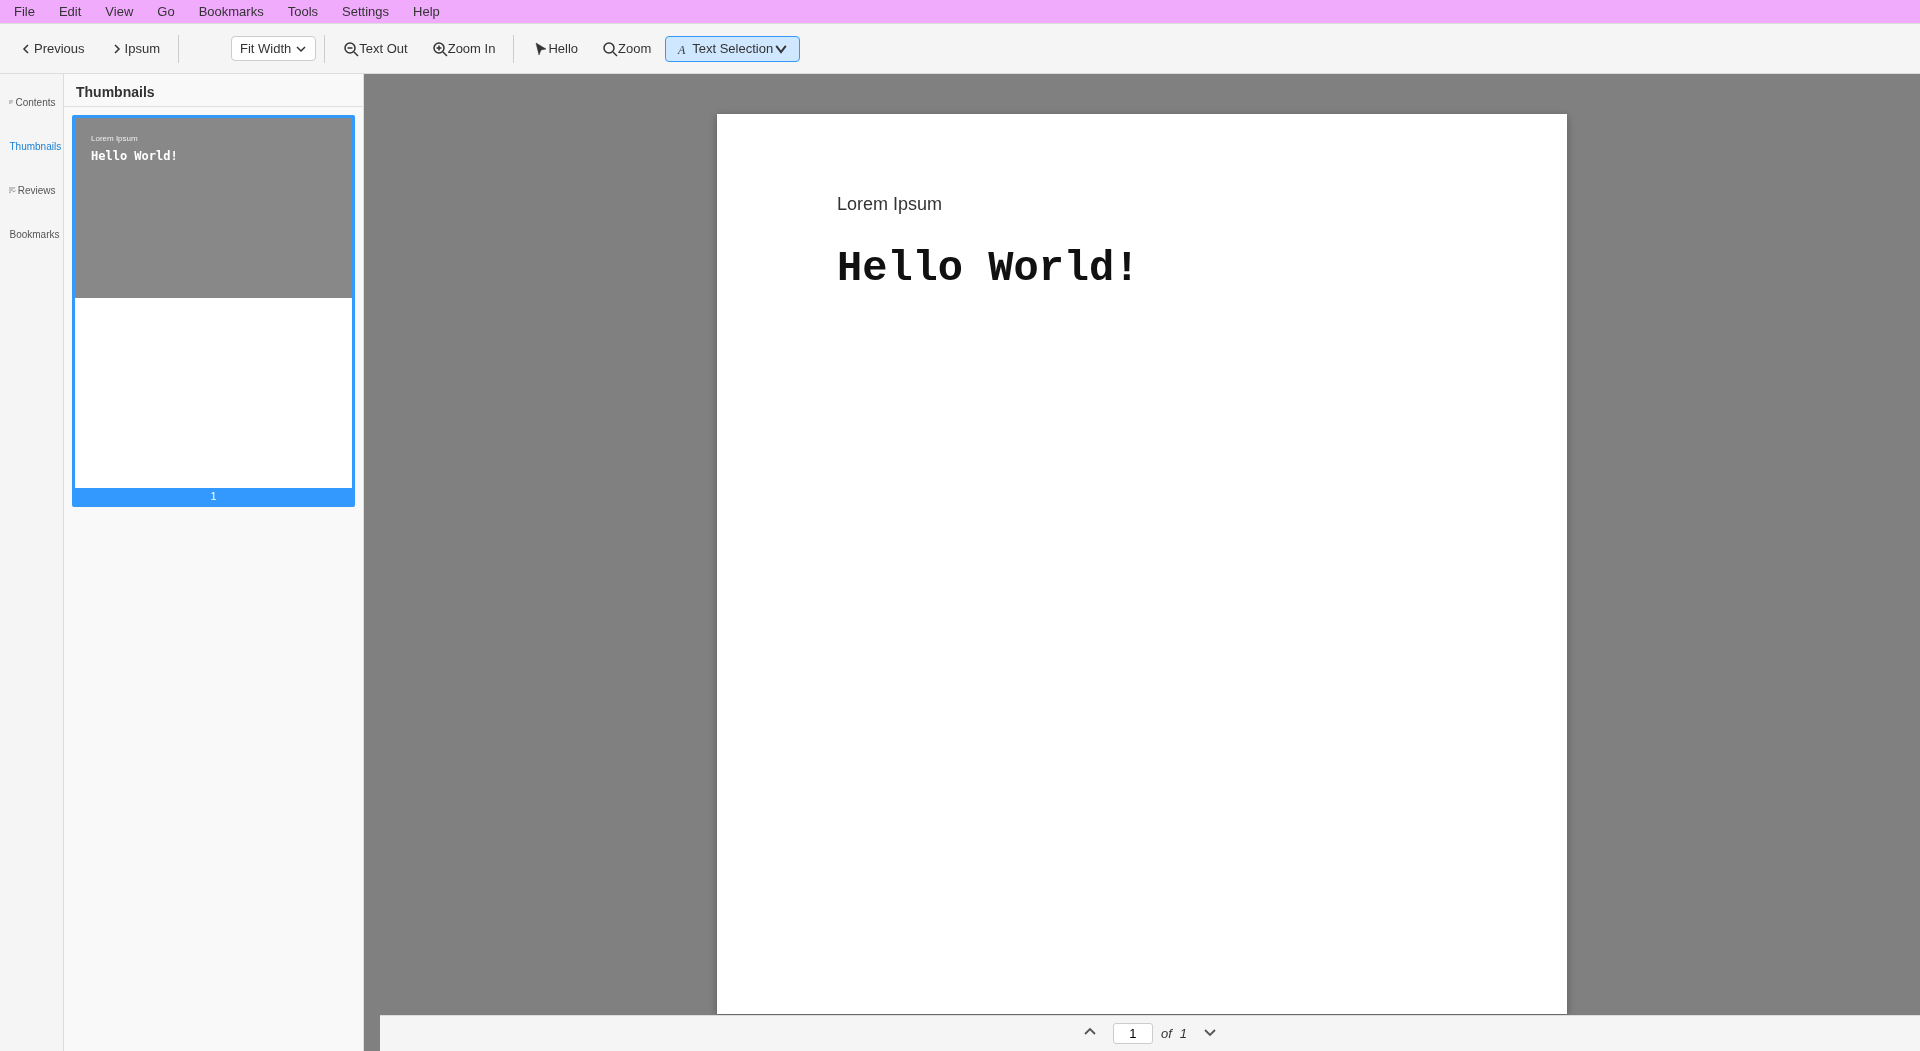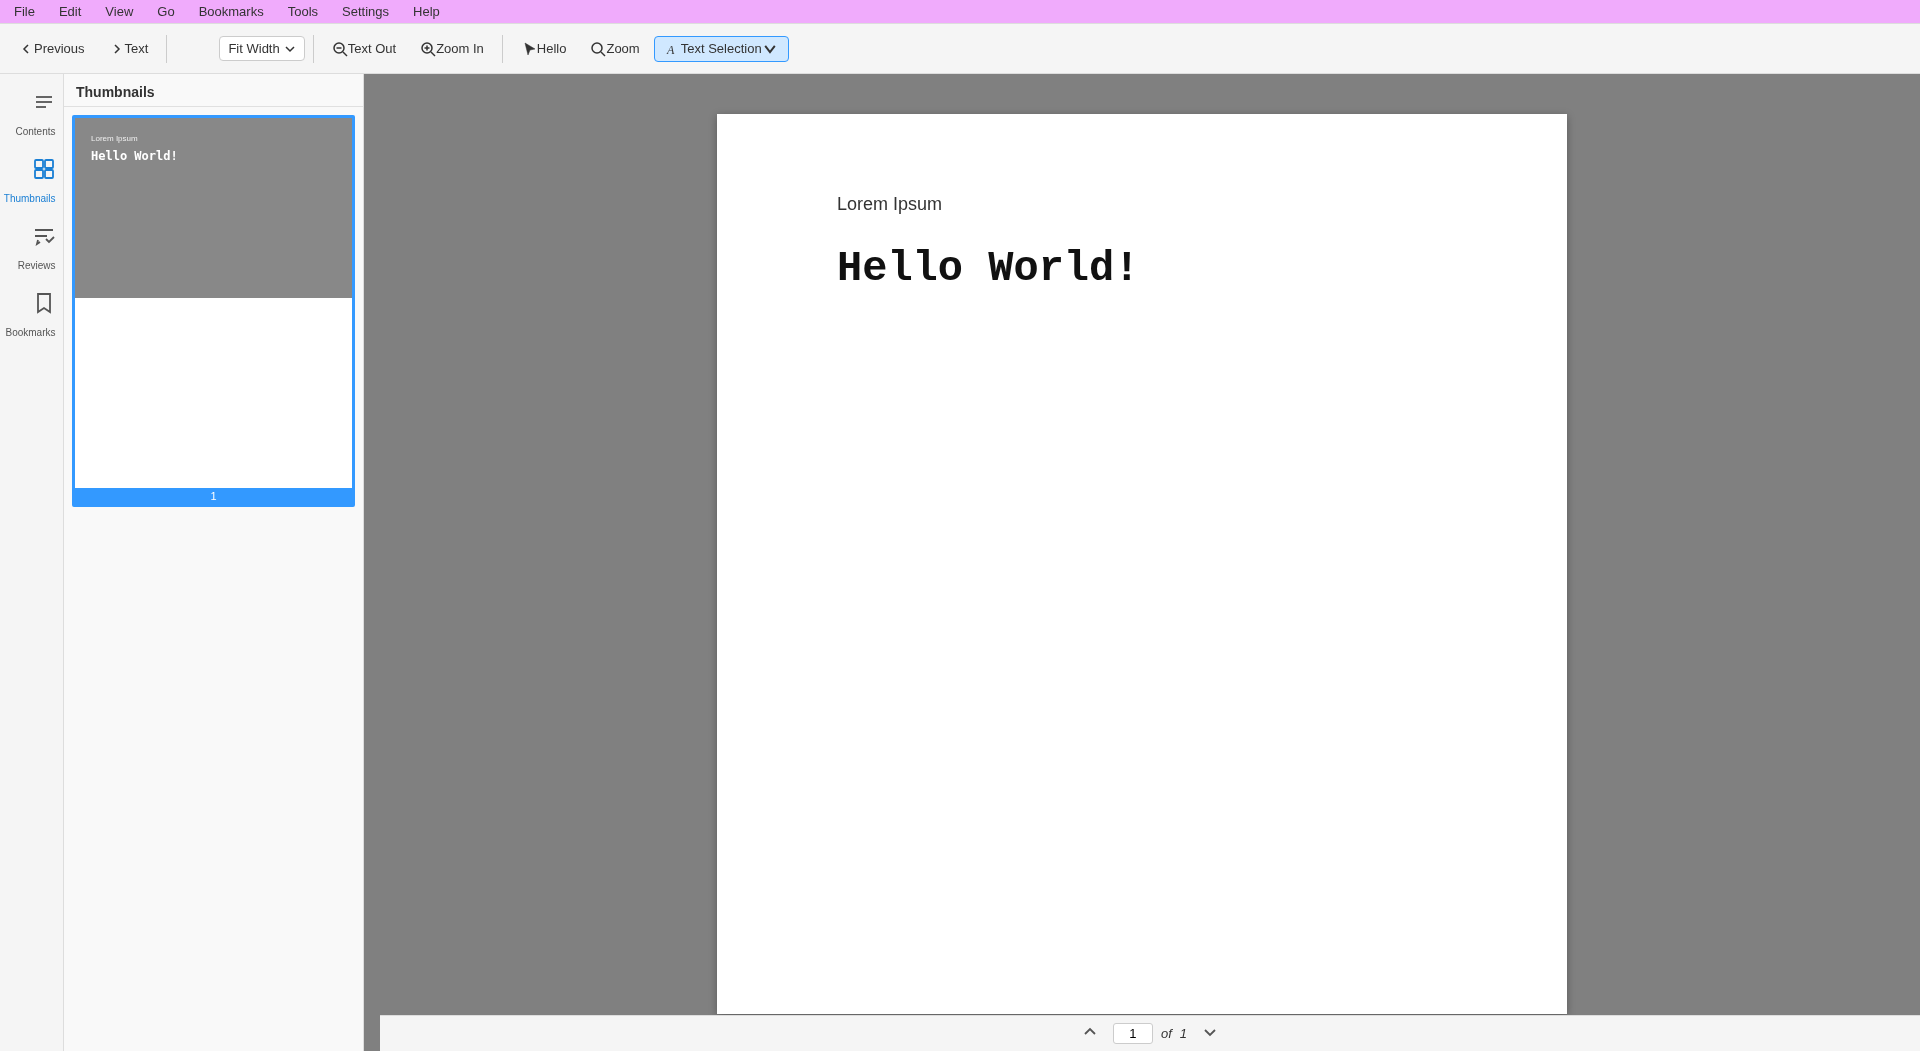--- a/index.html
+++ b/index.html
@@ -38,21 +38,21 @@
       display: flex; flex: 1; overflow: hidden;
     }
 
     
     .sidebar-icons {
       width: 64px; background: #f5f5f5; border-right: 1px solid #ddd;
       display: flex; flex-direction: column; align-items: center; padding-top: 8px; gap: 4px;
       flex-shrink: 0;
     }
     .sidebar-icon-item {
-      display: flex; flex-direction: column; align-items: flex-end; gap: 12px;
+      display: flex; flex-direction: row; align-items: center; gap: 2px;
       padding: 8px 4px; cursor: pointer; width: 56px; border-radius: 4px;
       color: #555;
     }
     .sidebar-icon-item.active { color: #1a7fd4; }
     .sidebar-icon-label { font-size: 10px; text-align: center; }
 
     
     .thumbnails-panel {
       width: 300px; background: #f9f9f9; border-right: 1px solid #ddd;
       display: flex; flex-direction: column; flex-shrink: 0;
@@ -138,21 +138,21 @@
   <button class="toolbar-btn">
     <svg viewBox="0 0 16 16" fill="currentColor">
         <path d="M10 4L6 8l4 4" stroke="currentColor" stroke-width="1.5" fill="none"></path>
       </svg>
     <span>Previous</span>
   </button>
   <button class="toolbar-btn">
     <svg viewBox="0 0 16 16" fill="currentColor">
         <path d="M6 4l4 4-4 4" stroke="currentColor" stroke-width="1.5" fill="none"></path>
       </svg>
-    <span>Text</span>
+    <span>Ipsum</span>
   </button>
   <div class="toolbar-divider"></div>
   <div class="toolbar-select">
     <span>Fit Width</span>
     <svg width="12" height="12" viewBox="0 0 12 12" fill="currentColor">
         <path d="M2 4l4 4 4-4" stroke="currentColor" stroke-width="1.5" fill="none"></path>
       </svg>
   </div>
   <div class="toolbar-divider"></div>
   <button class="toolbar-btn">

